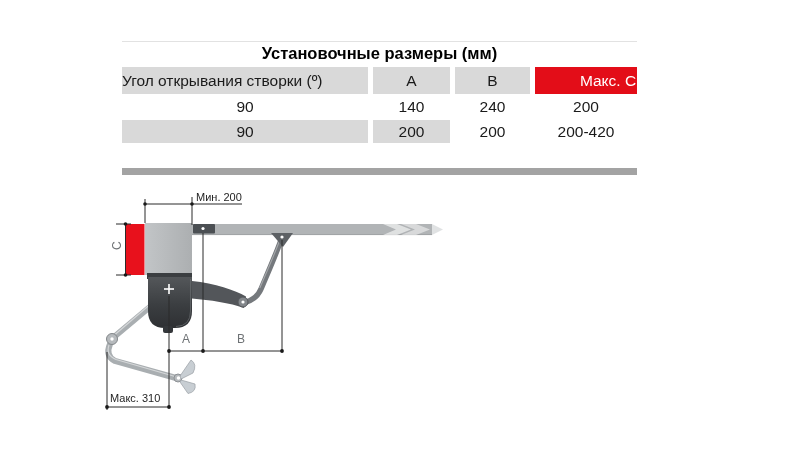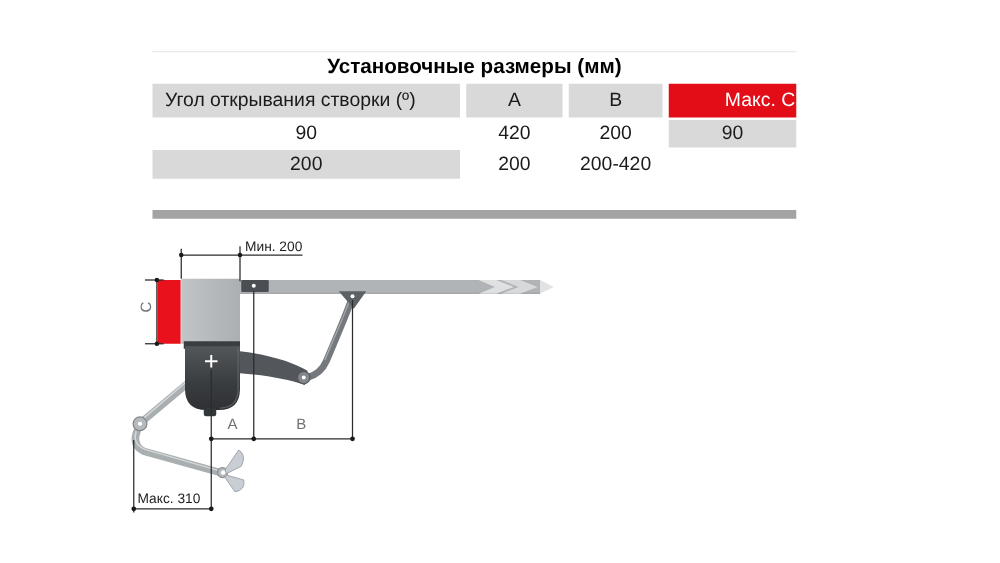--- a/index.html
+++ b/index.html
@@ -22,21 +22,21 @@
     border-bottom:7px solid #a3a3a3;
     font-size:15.5px;color:#1a1a1a;
   }
   .t-title{
     grid-column:1 / -1;
     display:flex;align-items:center;justify-content:center;
     font-weight:bold;font-size:16.5px;color:#000;background:#fff;
   }
   .cell{display:flex;align-items:center;justify-content:center;background:#fff;}
   .cell.head{background:#d9d9d9;}
-  .cell.head.first{justify-content:flex-start;padding-left:10px;}
+  .cell.head.first{justify-content:flex-start;}
   .cell.head.red{color:#fff;}
   .cell.gray{background:#d9d9d9;}
 
   
   .diagram{position:absolute;left:0;top:0;}
   .dimtxt{font-size:11px;fill:#1f1f1f;}
   .axlbl{font-size:12px;fill:#6e7275;}
 </style>
 </head>
 <body>
@@ -45,21 +45,22 @@
 
   <div class="dim-table">
     <div class="t-title">Установочные размеры (мм)</div>
 
     <div class="cell head first">Угол открывания створки (º)</div>
     <div class="cell head">А</div>
     <div class="cell head">В</div>
     <div class="cell head red" style="background-color: rgb(227, 13, 24); padding-left: 44px;">Макс. С</div>
 
     <div class="cell">90</div>
-    <div class="cell">420</div>
+    <div class="cell">140</div>
+    <div class="cell">240</div>
     <div class="cell">200</div>
 
     <div class="cell gray">90</div>
     <div class="cell gray">200</div>
 
     <div class="cell">200</div>
     <div class="cell">200-420</div>
   </div>
 
   <svg class="diagram" width="800" height="450" viewBox="0 0 800 450">

